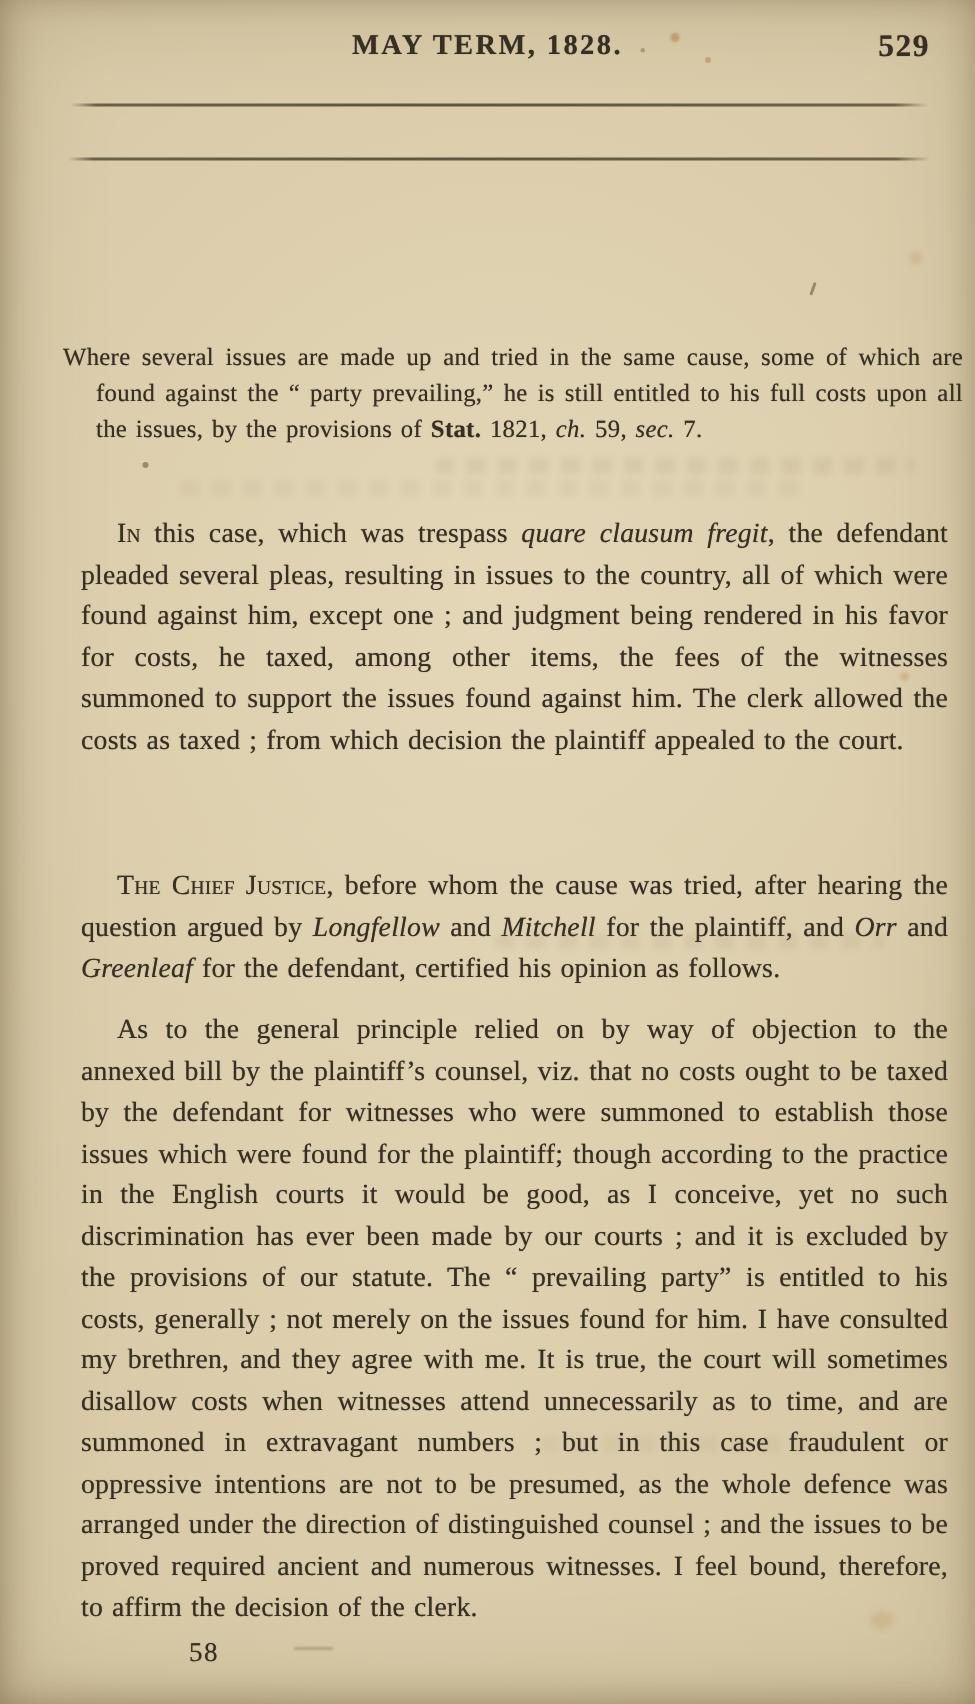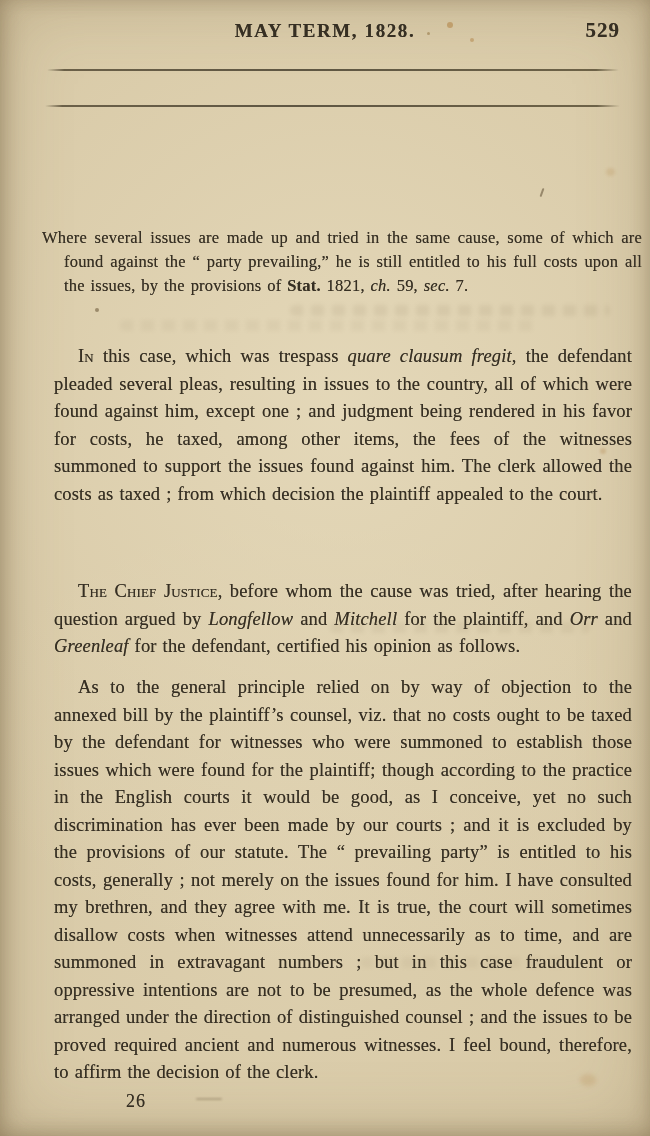--- a/index.html
+++ b/index.html
@@ -104,21 +104,21 @@
   <div class="rule rule-top"></div>
   <div class="rule rule-bottom"></div>
 
 
   <p class="headnote ink"><span>Where several issues are made up and tried in the same cause, some of which are found against the “ party prevailing,” he is still entitled to his full costs upon all the issues, by the provisions of </span><span class="st-bi">Stat.</span><span> 1821, </span><span class="st-i">ch.</span><span> 59, </span><span class="st-i">sec.</span><span> 7.</span></p>
 
   <p class="bodypara para-1 ink"><span class="st-sc">In</span><span> this case, which was trespass </span><span class="st-i">quare clausum fregit</span><span>, the defendant pleaded several pleas, resulting in issues to the country, all of which were found against him, except one ; and judgment being rendered in his favor for costs, he taxed, among other items, the fees of the witnesses summoned to support the issues found against him. The clerk allowed the costs as taxed ; from which decision the plaintiff appealed to the court.</span></p>
   <p class="bodypara para-2 ink"><span class="st-sc">The Chief Justice</span><span>, before whom the cause was tried, after hearing the question argued by </span><span class="st-i">Longfellow</span><span> and </span><span class="st-i">Mitchell</span><span> for the plaintiff, and </span><span class="st-i">Orr</span><span> and </span><span class="st-i">Greenleaf</span><span> for the defendant, certified his opinion as follows.</span></p>
   <p class="bodypara para-3 ink"><span>As to the general principle relied on by way of objection to the annexed bill by the plaintiff’s counsel, viz. that no costs ought to be taxed by the defendant for witnesses who were summoned to establish those issues which were found for the plaintiff; though according to the practice in the English courts it would be good, as I conceive, yet no such discrimination has ever been made by our courts ; and it is excluded by the provisions of our statute. The “ prevailing party” is entitled to his costs, generally ; not merely on the issues found for him. I have consulted my brethren, and they agree with me. It is true, the court will sometimes disallow costs when witnesses attend unnecessarily as to time, and are summoned in extravagant numbers ; but in this case fraudulent or oppressive intentions are not to be presumed, as the whole defence was arranged under the direction of distinguished counsel ; and the issues to be proved required ancient and numerous witnesses. I feel bound, therefore, to affirm the decision of the clerk.</span></p>
 
-  <div class="signature-mark ink">26</div>
+  <div class="signature-mark ink">58</div>
 
   <div class="ghost ghost-1"></div>
   <div class="ghost ghost-2"></div>
   <div class="ghost ghost-3"></div>
   <div class="ghost ghost-4"></div>
 
   <div class="stain stain-1"></div>
   <div class="stain stain-2"></div>
   <div class="stain stain-3"></div>
   <div class="stain stain-4"></div>

